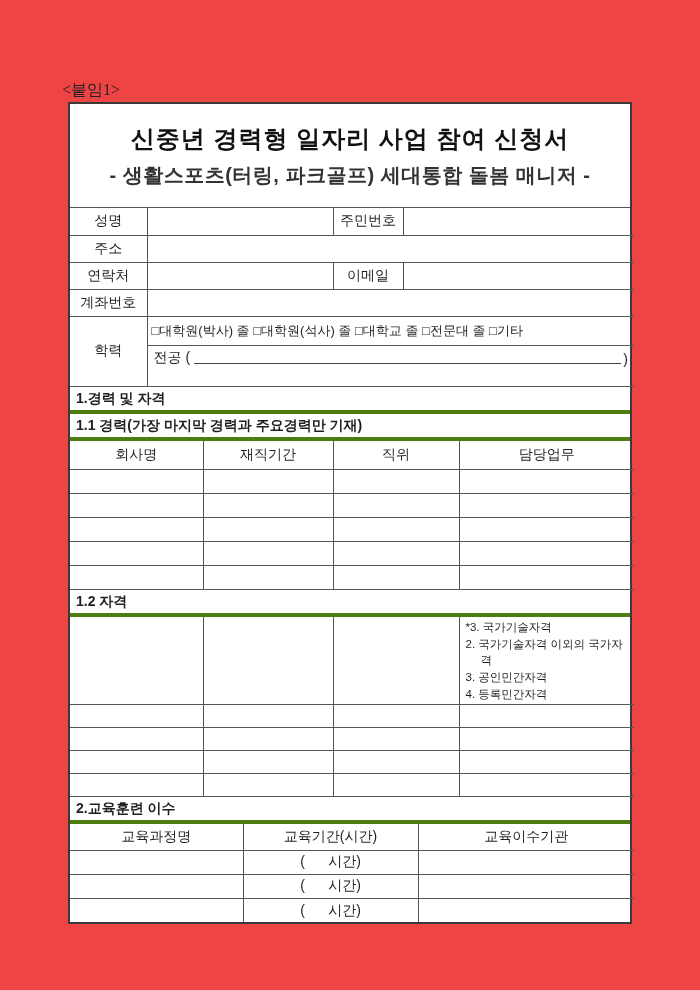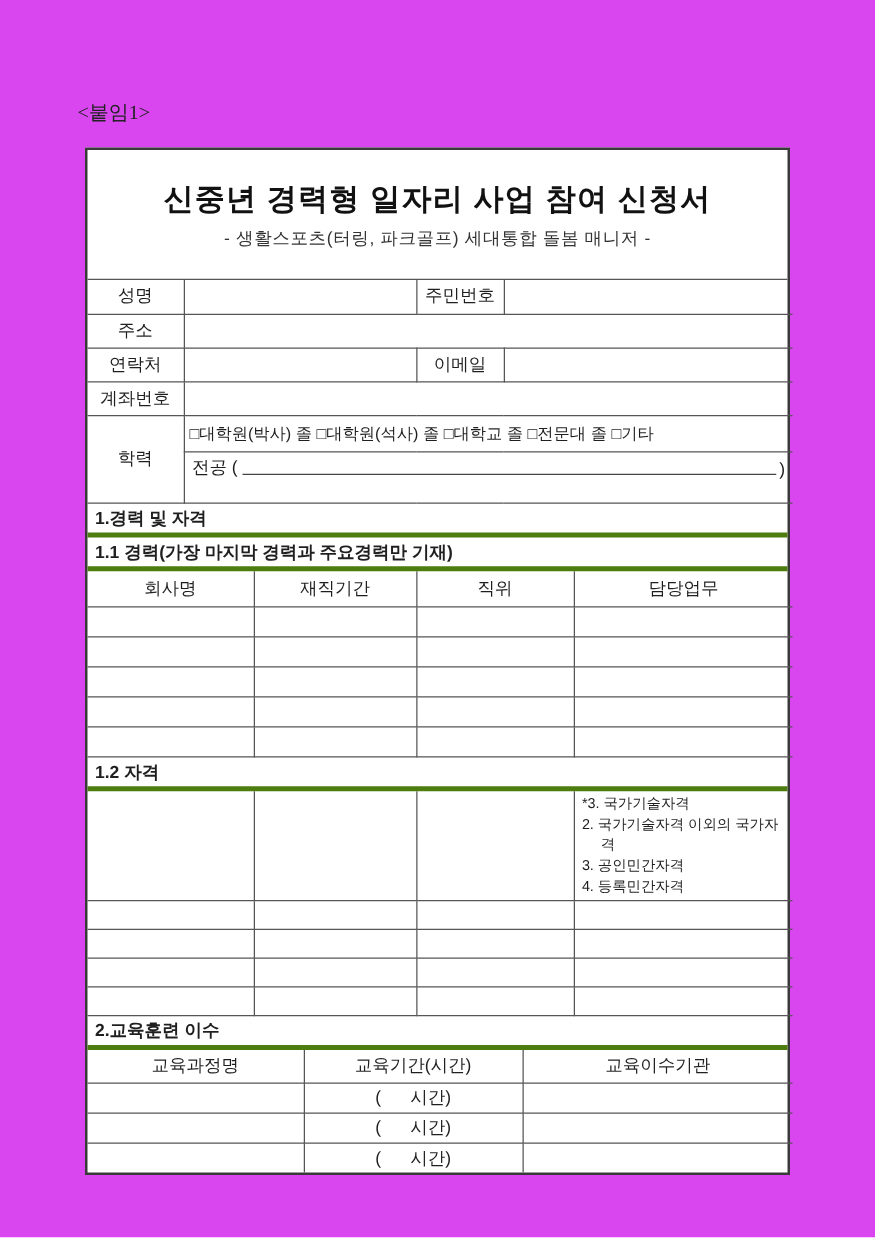--- a/index.html
+++ b/index.html
@@ -1,46 +1,46 @@
 <!DOCTYPE html>
 <html><head>
 <meta charset="utf-8">
 <style>
   html,body{margin:0;padding:0;background:#ffffff;}
   .page{
     position:relative;
     width:700px;height:990px;
-    background:#d946ef;
+    background:#ef4444;
     font-family:"Liberation Sans", sans-serif;
     color:#1f1f1f;
     overflow:hidden;
   }
   .attachment{
     position:absolute;left:62px;top:80px;
     font-family:"Liberation Serif", serif;
     font-size:16px;color:#222;
   }
   .form-box{
-    position:absolute;left:68px;top:118px;
+    position:absolute;left:68px;top:102px;
     width:564px;
     border:2px solid #3a3a3a;
     background:#fff;
     box-sizing:border-box;
   }
   .title-block{
     height:103px;
     border-bottom:1px solid #565656;
     display:flex;flex-direction:column;align-items:center;justify-content:center;
     gap:7px;
   }
   .form-title{
     font-size:24px;font-weight:bold;letter-spacing:1px;color:#111;
   }
   .form-subtitle{
-    font-size:14px;letter-spacing:0.5px;color:#333;
+    font-size:20px;letter-spacing:0.5px;color:#333;font-weight:bold;
   }
   table{border-collapse:collapse;table-layout:fixed;width:100%;}
   td{
     border-right:1px solid #565656;
     border-bottom:1px solid #565656;
     padding:0 4px;
     font-size:14px;
     box-sizing:border-box;
     overflow:hidden;
   }

